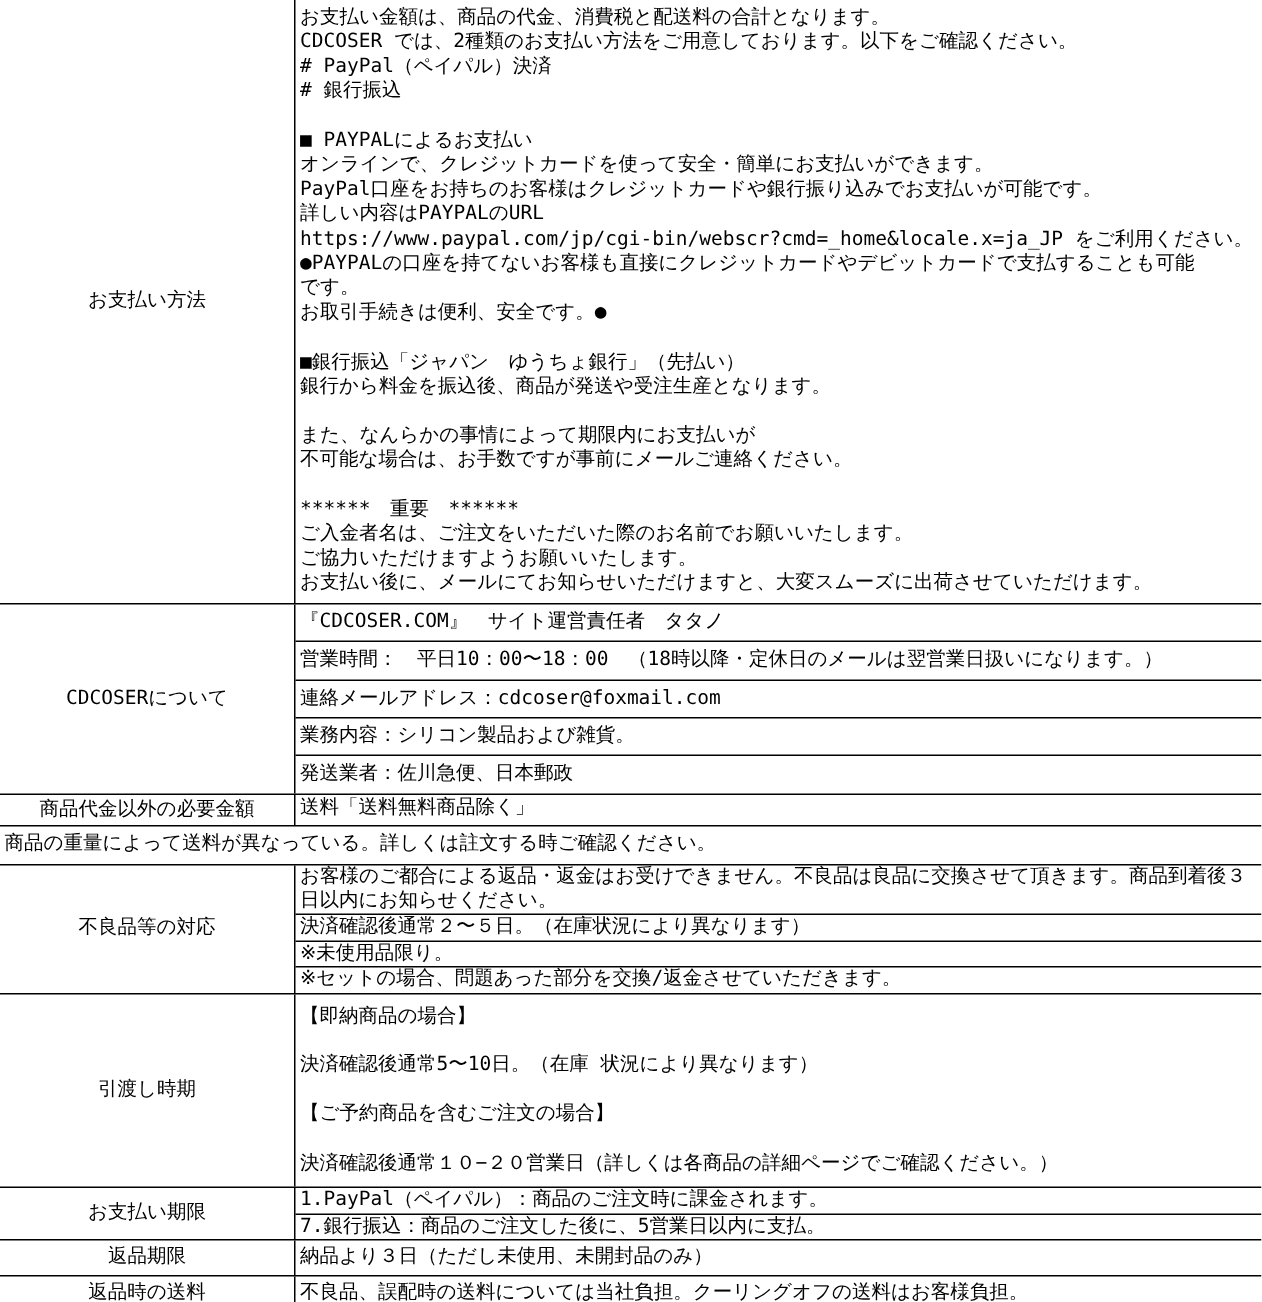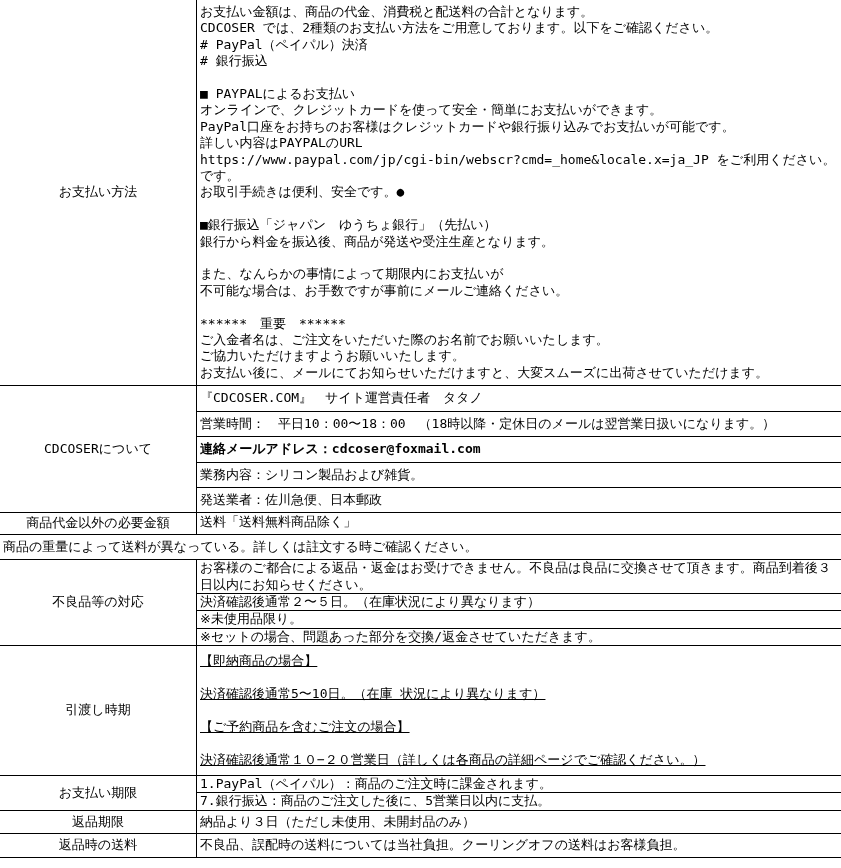--- a/index.html
+++ b/index.html
@@ -42,28 +42,28 @@
     padding: 4px 3px;
     flex: 1;
   }
   .cell:last-child { border-bottom: none; }
   .line {
     line-height: 16.4px;
     min-height: 16.4px;
     white-space: pre-wrap;
     word-break: break-all;
   }
-  .bold { font-weight: bold; }
+  .bold { font-weight: normal; }
 
   
   .row-about-cdcoser .cell   { padding: 4px 3px; }
   .row-extra-fees .cell      { padding: 1px 3px; }
   .row-about-shipping .cell  { padding: 4px 3px; }
   .row-defective-items .cell { padding: 0 3px; }
-  .row-delivery-time .cell   { padding: 7px 3px; text-decoration: underline; }
+  .row-delivery-time .cell   { padding: 7px 3px; }
   .row-payment-deadline .cell{ padding: 0 3px; }
   .row-return-deadline .cell { padding: 3px 3px; }
   .row-return-shipping .cell { padding: 3px 3px; }
 </style>
 </head>
 <body>
 
 <div class="info-table">
     <div class="row row-payment-method">
       <div class="row-header">お支払い方法</div>
@@ -72,20 +72,21 @@
           <div class="line">お支払い金額は、商品の代金、消費税と配送料の合計となります。</div>
           <div class="line">CDCOSER では、2種類のお支払い方法をご用意しております。以下をご確認ください。</div>
           <div class="line"># PayPal（ペイパル）決済</div>
           <div class="line"># 銀行振込</div>
           <div class="line"></div>
           <div class="line">■ PAYPALによるお支払い</div>
           <div class="line">オンラインで、クレジットカードを使って安全・簡単にお支払いができます。</div>
           <div class="line">PayPal口座をお持ちのお客様はクレジットカードや銀行振り込みでお支払いが可能です。</div>
           <div class="line">詳しい内容はPAYPALのURL</div>
           <div class="line">https://www.paypal.com/jp/cgi-bin/webscr?cmd=_home&amp;locale.x=ja_JP をご利用ください。</div>
+          <div class="line">●PAYPALの口座を持てないお客様も直接にクレジットカードやデビットカードで支払することも可能</div>
           <div class="line">です。</div>
           <div class="line">お取引手続きは便利、安全です。●</div>
           <div class="line"></div>
           <div class="line">■銀行振込「ジャパン　ゆうちょ銀行」（先払い）</div>
           <div class="line">銀行から料金を振込後、商品が発送や受注生産となります。</div>
           <div class="line"></div>
           <div class="line">また、なんらかの事情によって期限内にお支払いが</div>
           <div class="line">不可能な場合は、お手数ですが事前にメールご連絡ください。</div>
           <div class="line"></div>
           <div class="line">******　重要　******</div>

